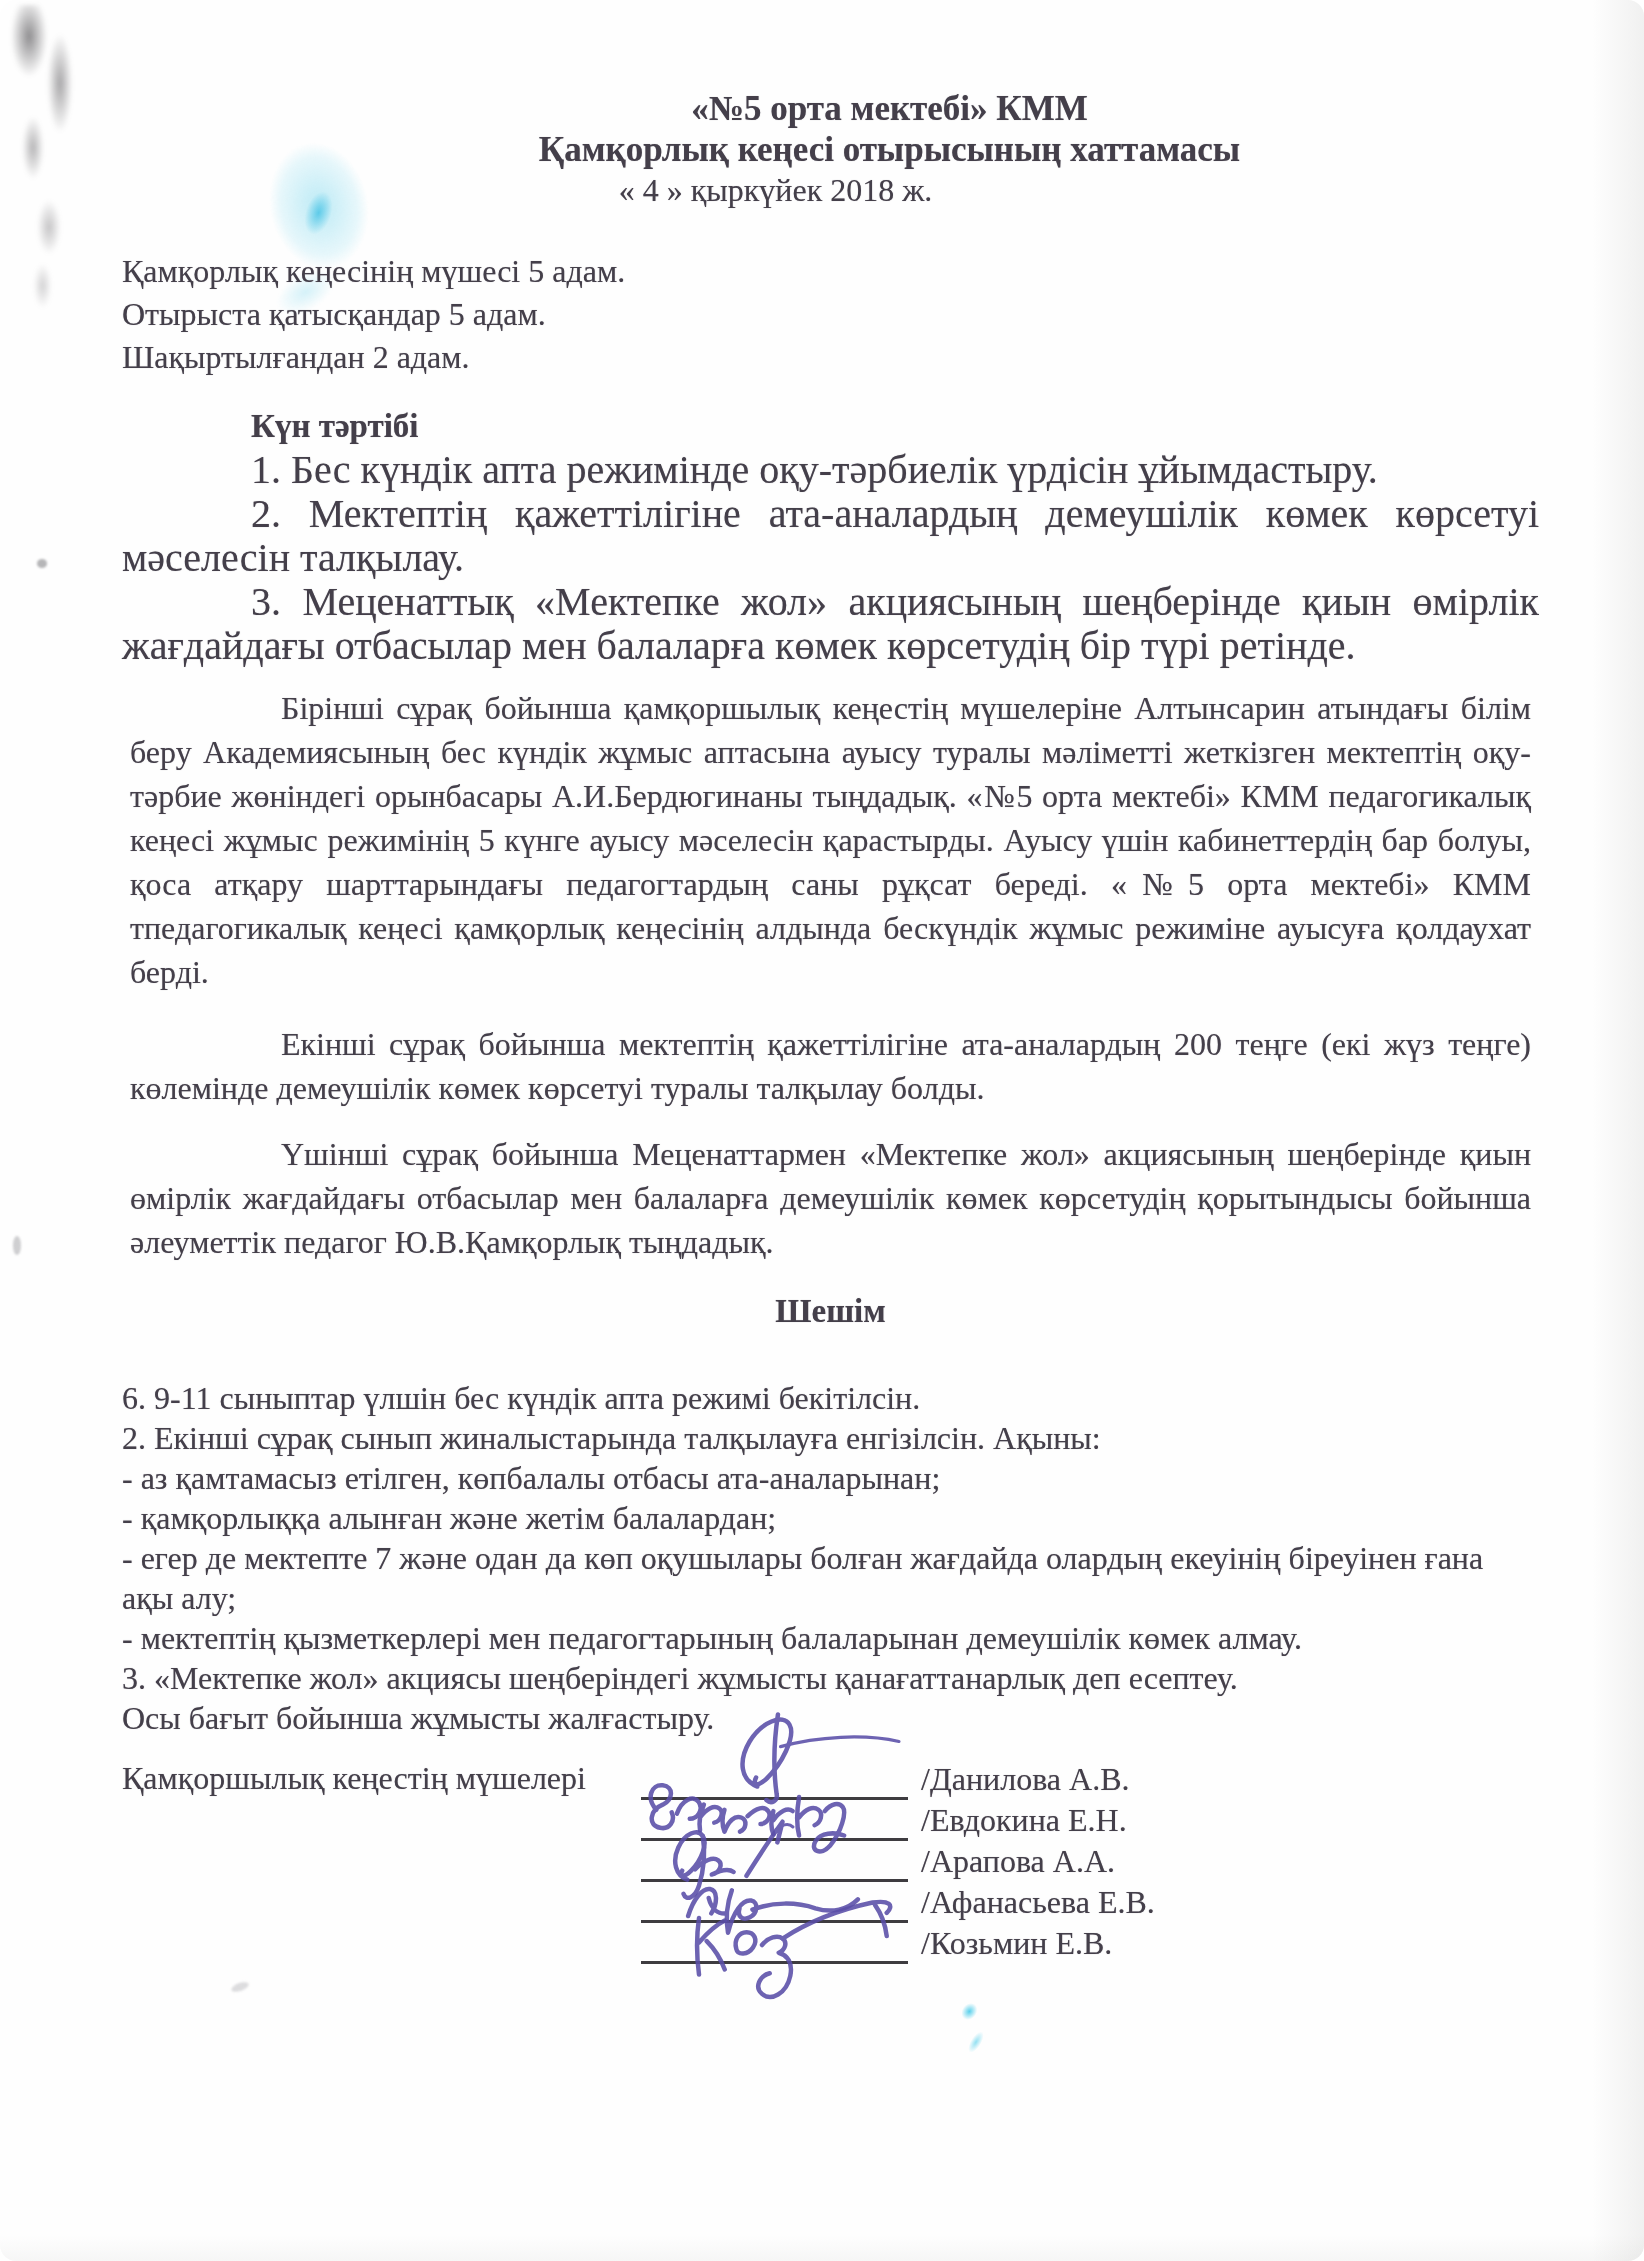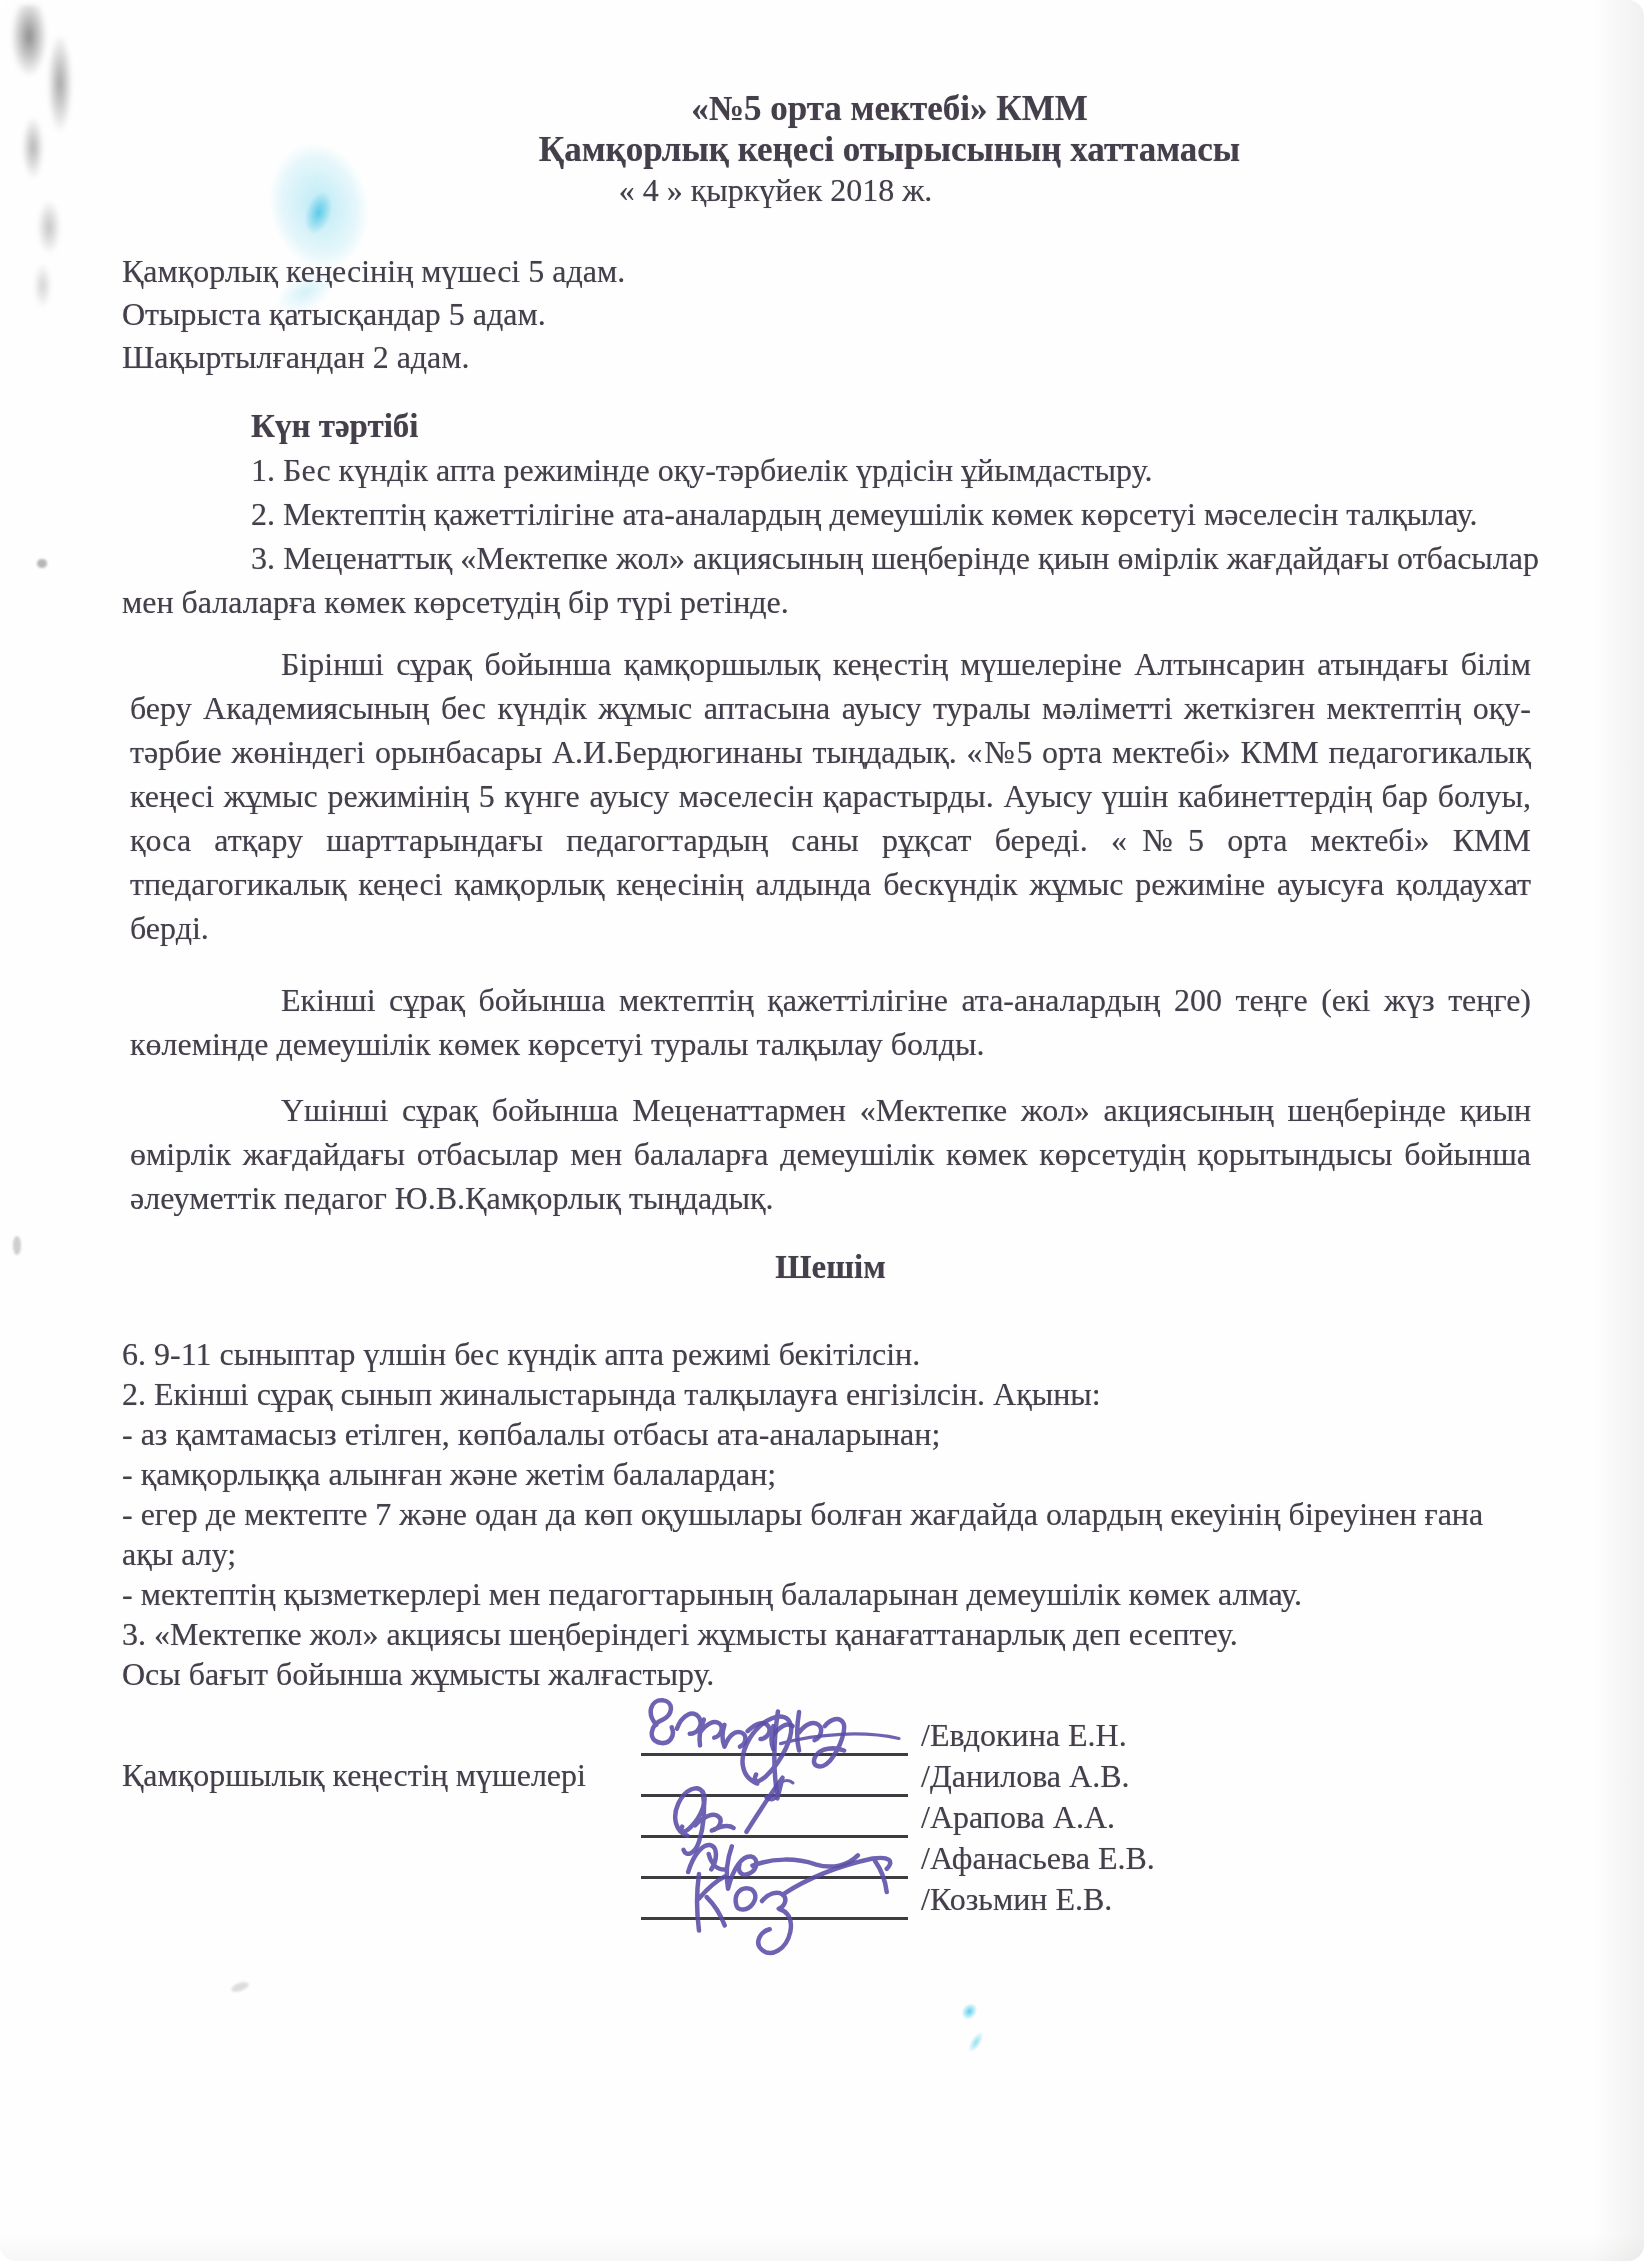--- a/index.html
+++ b/index.html
@@ -44,21 +44,21 @@
   .attendance p { margin: 0; }
   .agenda-heading {
     margin: 26px 0 0 0;
     font-weight: 700;
     font-size: 33px;
     line-height: 43px;
     text-indent: 129px;
   }
   .agenda-item {
     margin: 0;
-    font-size: 32px;
+    font-size: 40px;
     line-height: 44px;
     text-indent: 129px;
     text-align: justify;
     text-align-last: left;
   }
   .body-para {
     margin: 8px;
     font-size: 32px;
     line-height: 44px;
     text-indent: 151px;
@@ -208,46 +208,46 @@
       <p>- қамқорлыққа алынған және жетім балалардан;</p>
       <p>- егер де мектепте 7 және одан да көп оқушылары болған жағдайда олардың екеуінің біреуінен ғана ақы алу;</p>
       <p>- мектептің қызметкерлері мен педагогтарының балаларынан демеушілік көмек алмау.</p>
       <p>3. «Мектепке жол» акциясы шеңберіндегі жұмысты қанағаттанарлық деп есептеу.</p>
       <p>Осы бағыт бойынша жұмысты жалғастыру.</p>
     </div>
 
     <div class="sig-block">
 
       <div class="sig-row">
+        <span class="sig-label">Қамқоршылық кеңестің мүшелері</span>
+        <span class="sig-line"></span>
+        <svg class="sig-ink" style="left:580px; bottom:-11.6px;" width="206" height="103" viewBox="0 0 320 160">
+          <path d="M86,122 C60,112 56,82 74,52 C92,22 126,8 136,26 C146,44 124,88 98,112 C86,122 78,120 84,108"></path>
+          <path d="M118,10 C112,50 110,92 116,134 C118,144 108,150 100,143"></path>
+          <path class="thin" d="M122,60 C180,44 252,40 306,52"></path>
+        </svg>
+        <span class="sig-name">/Данилова А.В.</span>
+      </div>
+
+      <div class="sig-row">
         <span class="sig-line"></span>
         <svg class="sig-ink" style="left:515px; bottom:-14px;" width="283" height="84" viewBox="0 0 440 130">
           <path d="M30,60 C14,42 22,20 40,22 C58,24 56,44 40,52 C20,60 16,84 36,88 C50,91 60,78 54,64"></path>
           <path d="M62,66 C70,44 88,36 96,48 C104,60 94,74 82,74"></path>
           <path d="M104,52 C98,66 96,80 98,92 M98,72 C108,58 120,52 128,58 C136,64 130,78 120,80"></path>
           <path d="M136,60 C132,72 132,84 136,94 C142,78 152,68 162,72 C172,76 170,90 160,94"></path>
           <path d="M172,70 C186,56 198,54 204,62 C210,70 202,82 192,82"></path>
           <path d="M212,62 C208,76 208,88 212,98 M212,76 C222,62 234,56 242,62"></path>
           <path d="M252,40 C248,64 248,84 252,100 M252,72 C262,58 274,54 282,60 C290,66 286,80 276,84"></path>
           <path d="M292,62 C302,50 314,48 320,56 C326,64 318,94 300,116 C286,132 268,124 278,108 C286,96 306,94 322,100"></path>
         </svg>
         <span class="sig-name">/Евдокина Е.Н.</span>
       </div>
 
       <div class="sig-row">
-        <span class="sig-label">Қамқоршылық кеңестің мүшелері</span>
-        <span class="sig-line"></span>
-        <svg class="sig-ink" style="left:580px; bottom:-11.6px;" width="206" height="103" viewBox="0 0 320 160">
-          <path d="M86,122 C60,112 56,82 74,52 C92,22 126,8 136,26 C146,44 124,88 98,112 C86,122 78,120 84,108"></path>
-          <path d="M118,10 C112,50 110,92 116,134 C118,144 108,150 100,143"></path>
-          <path class="thin" d="M122,60 C180,44 252,40 306,52"></path>
-        </svg>
-        <span class="sig-name">/Данилова А.В.</span>
-      </div>
-
-      <div class="sig-row">
         <span class="sig-line"></span>
         <svg class="sig-ink" style="left:528px; bottom:-35px;" width="193" height="103" viewBox="0 0 300 160">
           <path d="M58,102 C40,96 34,74 44,52 C54,30 74,22 82,34 C90,46 80,72 64,88 C54,98 44,100 50,88"></path>
           <path d="M82,34 C86,58 84,86 76,112 C70,130 56,136 52,124"></path>
           <path d="M70,86 C84,72 98,66 106,72 C114,78 108,92 96,94 C108,88 122,84 130,90"></path>
           <path d="M150,96 C170,64 190,34 206,12 L198,44"></path>
           <path class="thin" d="M196,24 C206,16 216,14 222,20"></path>
         </svg>
         <span class="sig-name">/Арапова А.А.</span>
       </div>

